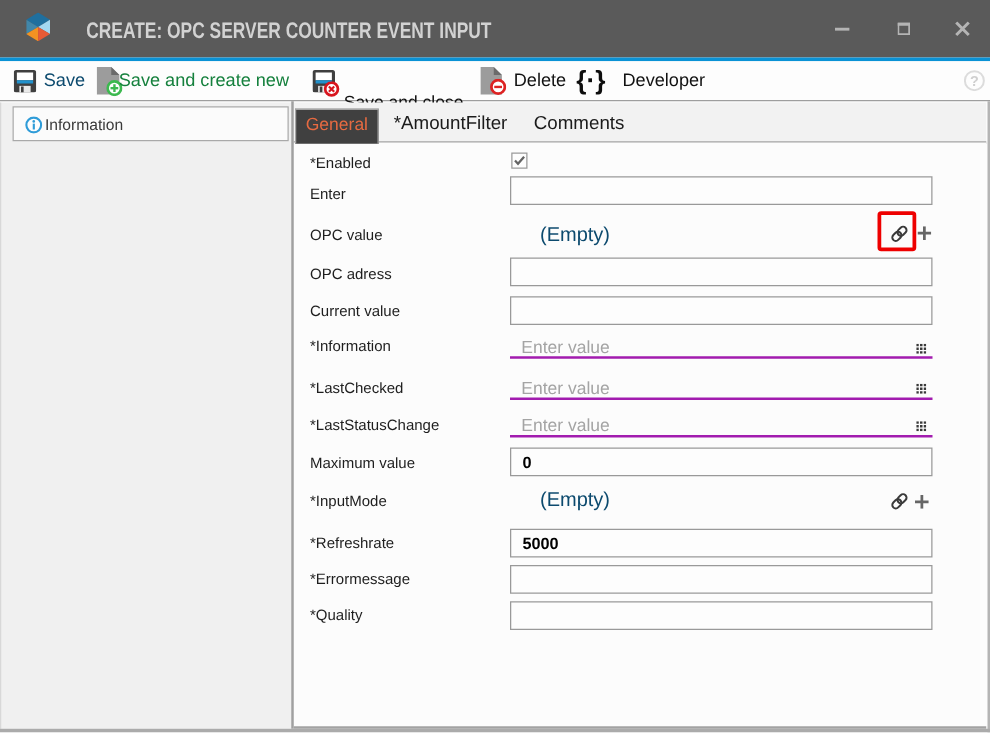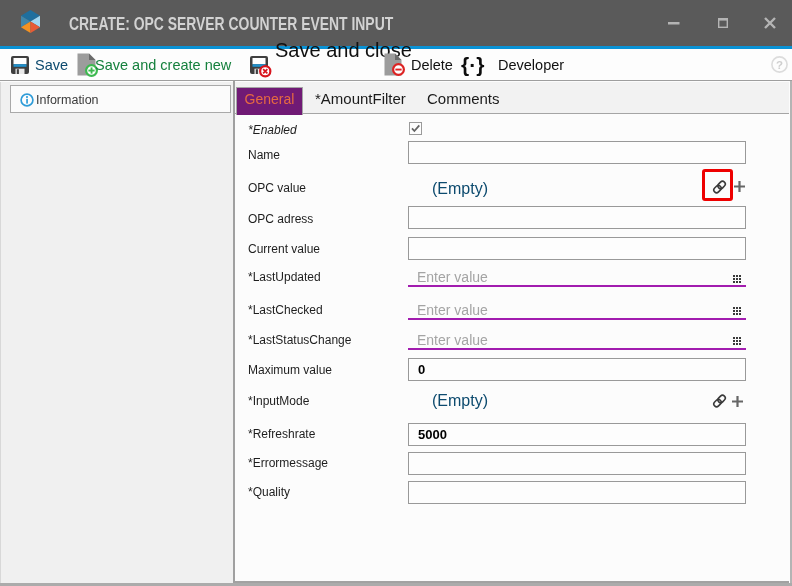--- a/index.html
+++ b/index.html
@@ -10,21 +10,21 @@
 #blueline { left:0; top:45.5px; width:792px; height:3.5px; background:#0a92d5; }
 #toolbar { left:0; top:49px; width:792px; height:32px; background:#fdfdfd; border-bottom:1px solid #9e9e9e; }
 #title-text { left:69px; top:14px; font-size:18px; font-weight:bold; color:#d2d2d2; letter-spacing:0px; transform:scaleX(0.773); transform-origin:0 50%; white-space:nowrap; }
 #leftpanel { left:0; top:82px; width:233px; height:501px; background:#f0f0f0; border-left:1px solid #d8d8d8; }
 #infobox { left:10px; top:85px; width:221px; height:28px; background:#fbfbfb; border:1px solid #a9a9a9; }
 #infotext { left:36px; top:93px; font-size:12.5px; color:#3a3a3a; }
 #separator { left:233px; top:81px; width:2px; height:502px; background:#a0a0a0; }
 #tabstrip { left:235px; top:82px; width:554px; height:33px; background:#f2f2f2; border-bottom:2px solid #a5a5a5; }
 #rightborder { left:790px; top:81px; width:2px; height:505px; background:#b4b4b4; }
 #bottomborder { left:0; top:583px; width:792px; height:3px; background:#ababab; }
-#tab-general { left:236px; top:87px; width:67px; height:28px;  background:#701a75; border:1px solid #a5a5a5; border-bottom:none; color:#e66a41; font-size:14px; text-align:center; line-height:22px; z-index:3; }
+#tab-general { left:236px; top:87px; width:67px; height:28px;  background:#404040; border:1px solid #a5a5a5; border-bottom:none; color:#e66a41; font-size:14px; text-align:center; line-height:22px; z-index:3; }
 .tab-inactive { top:90px; font-size:15px; color:#1b1b1b; }
 #form { left:235px; top:114px; width:554px; height:469px; background:#fcfcfc; border-bottom:2px solid #a2a2a2; }
 .lbl { position:absolute; left:248px; font-size:12px; color:#1e1e1e; height:15px; line-height:15px; }
 .inp { position:absolute; left:408px; width:338px; height:23px; background:#fdfdfd; border:1px solid #999; font-size:13px; font-weight:bold; color:#000; line-height:22px; padding-left:9px; }
 .ev { position:absolute; left:408px; width:338px; height:22px; border-bottom:2px solid #a21caf; font-size:14px; color:#a4a4a4; line-height:24px; padding-left:9px; }
 .empty { position:absolute; left:432px; font-size:16px; color:#0c4a6e; }
 .plus { position:absolute; }
 .chain { position:absolute; }
 .grid { position:absolute; left:733px; }
 </style>
@@ -76,21 +76,21 @@
   <rect x="0" y="0" width="18" height="18" rx="2" fill="#3f3f3f"></rect>
   <rect x="2.5" y="2" width="13" height="6.2" fill="#fff"></rect>
   <rect x="2.5" y="8.2" width="13" height="2.6" fill="#2191cc"></rect>
   <rect x="4.5" y="12.7" width="9" height="5.3" fill="#e9e9e9"></rect>
   <rect x="5.8" y="13.2" width="2.1" height="4.8" fill="#3f3f3f"></rect>
 </svg>
 <svg class="abs" style="left:259px; top:65px;" width="12.5" height="12.5" viewBox="0 0 13 13">
   <circle cx="6.5" cy="6.5" r="5.3" fill="#fff" stroke="#d8151e" stroke-width="2.3"></circle>
   <path d="M4.3,4.3 L8.7,8.7 M8.7,4.3 L4.3,8.7" stroke="#d8151e" stroke-width="1.8"></path>
 </svg>
-<div class="abs" style="left:275px; top:41px; font-size:20px; color:#111; line-height:18px;">Save and close</div>
+<div class="abs" style="left:275px; top:72px; font-size:14px; color:#111; line-height:18px;">Save and close</div>
 <svg class="abs" style="left:384px; top:53px;" width="18" height="23" viewBox="0 0 18 23">
   <path d="M0.5,0.5 h10.5 l6.5,6.5 v15.5 h-17 z" fill="#9c9c9c"></path>
   <path d="M11,0.5 l6.5,6.5 h-6.5 z" fill="#6b6b6b"></path>
 </svg>
 <svg class="abs" style="left:392px; top:63px;" width="13" height="13" viewBox="0 0 13 13">
   <circle cx="6.5" cy="6.5" r="5.4" fill="#fff" stroke="#dd2222" stroke-width="2.2"></circle>
   <rect x="3.4" y="5.6" width="6.2" height="1.9" fill="#dd2222"></rect>
 </svg>
 <div class="abs" style="left:411px; top:56px; font-size:14.5px; color:#111; line-height:18px;">Delete</div>
 <div class="abs" style="left:461px; top:53px; font-size:21px; font-weight:bold; color:#0d0d0d;">{·}</div>
@@ -110,45 +110,45 @@
   <circle cx="7" cy="4.1" r="1.05" fill="#2f9cd8"></circle>
   <rect x="6.2" y="5.9" width="1.7" height="4.7" fill="#2f9cd8"></rect>
 </svg>
 <div id="infotext" class="abs">Information</div>
 <div id="tab-general" class="abs">General</div>
 <div class="abs tab-inactive" style="left:315px;">*AmountFilter</div>
 <div class="abs tab-inactive" style="left:427px;text-align:center;">Comments</div>
 <div id="rightborder" class="abs"></div>
 <div id="bottomborder" class="abs"></div>
 
-<div class="lbl" style="top:123px;font-style:italic;">*Enabled</div>
+<div class="lbl" style="top:123px;">*Enabled</div>
 <div class="abs" style="left:409px; top:122px; width:13px; height:13px; background:#fdfdfd; border:1px solid #9a9a9a;">
   <svg width="11" height="11" viewBox="0 0 11 11" style="position:absolute; left:0px; top:0px;">
     <path d="M2,5.4 L4.4,8 L9.3,2.4" stroke="#646464" stroke-width="1.8" fill="none"></path>
   </svg>
 </div>
-<div class="lbl" style="top:148px;">Name</div>
+<div class="lbl" style="top:148px;">Enter</div>
 <div class="inp" style="top:141px;"></div>
 <div class="lbl" style="top:181px;">OPC value</div>
 <div class="empty" style="top:180px;">(Empty)</div>
 <div class="abs" style="left:702px; top:169px; width:31px; height:32px; border:3px solid #ee0000; border-radius:3px;"></div>
 <svg class="chain" style="left:712px; top:180px;" width="15" height="14" viewBox="0 0 15 14">
   <g fill="none" stroke="#3a3a3a" stroke-width="1.6" transform="rotate(-45 7.5 7)">
     <rect x="0.6" y="4.3" width="8.0" height="5.5" rx="2.75"></rect>
     <rect x="6.4" y="4.3" width="8.0" height="5.5" rx="2.75"></rect>
   </g>
 </svg>
 <svg class="plus" style="left:734px; top:181px;" width="11" height="11" viewBox="0 0 11 11">
   <path d="M5.5,0 V11 M0,5.5 H11" stroke="#666" stroke-width="2.2"></path>
 </svg>
 <div class="lbl" style="top:212px;">OPC adress</div>
 <div class="inp" style="top:206px;"></div>
 <div class="lbl" style="top:242px;">Current value</div>
 <div class="inp" style="top:237px;"></div>
-<div class="lbl" style="top:270px;">*LastUpdated</div>
+<div class="lbl" style="top:270px;">*Information</div>
 <div class="ev" style="top:265px;">Enter value</div>
 <svg class="grid" style="top:275px;" width="8" height="8">
     <g fill="#3a3a3a">
       <rect x="0" y="0" width="2" height="2"></rect>
       <rect x="3" y="0" width="2" height="2"></rect>
       <rect x="6" y="0" width="2" height="2"></rect>
       <rect x="0" y="3" width="2" height="2"></rect>
       <rect x="3" y="3" width="2" height="2"></rect>
       <rect x="6" y="3" width="2" height="2"></rect>
       <rect x="0" y="6" width="2" height="2"></rect>

